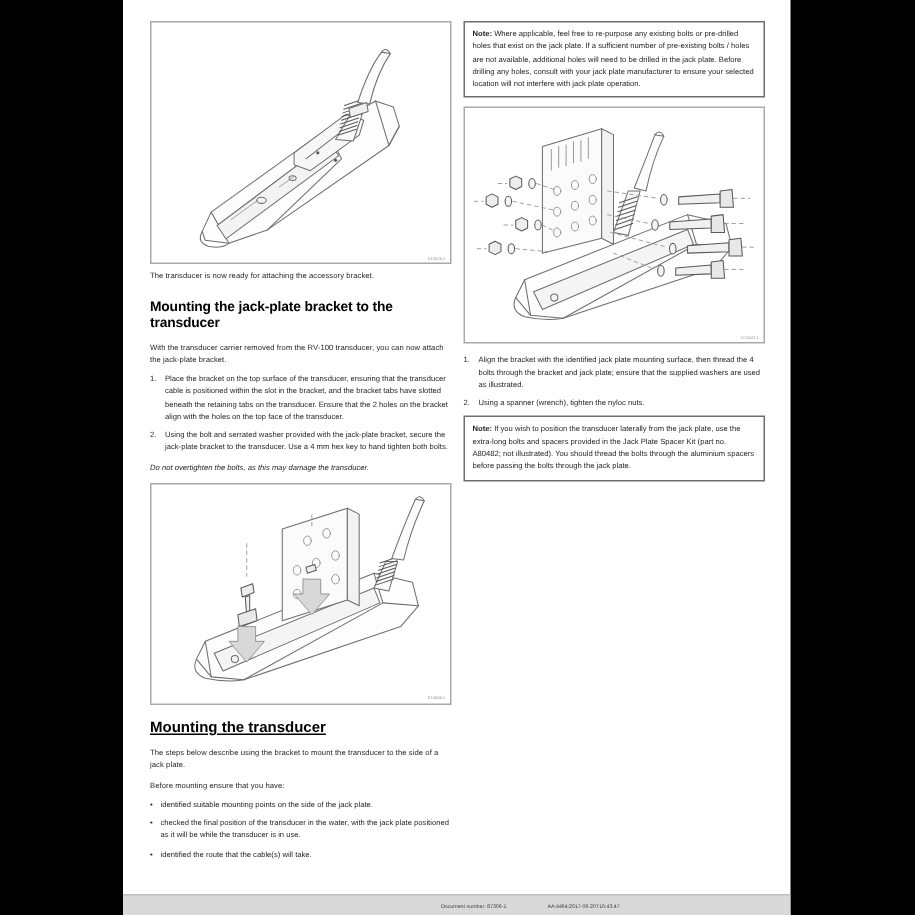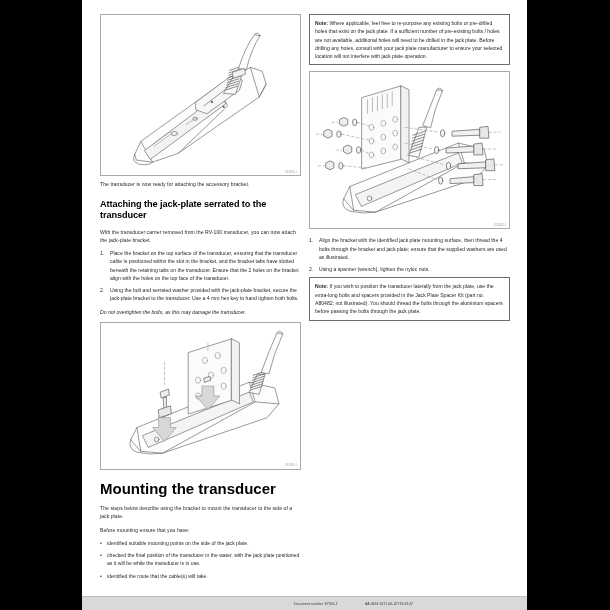--- a/index.html
+++ b/index.html
@@ -45,25 +45,26 @@
   .caption { margin: 4px 0 0 0; }
   h2.heading {
     font-size: 9.2px;
     line-height: 1.22;
     font-weight: bold;
     color: #000000;
     margin: 11px 0 6px 0;
     letter-spacing: -0.01em;
   }
   h2.heading2 {
-    font-size: 15px;
+    font-size: 10px;
     line-height: 1.22;
     font-weight: bold;
     color: #000000;
     margin: 10px 0 6px 0;
+    text-decoration: underline;
   }
   .italic-note {
     font-size: 5.1px;
     line-height: 1.62;
     font-style: italic;
     color: #231f20;
     margin: 5px 0 6px 0;
   }
   ol.numlist { margin: 3px 0 4px 0; padding: 0; list-style: none; }
   ol.numlist > li {
@@ -211,21 +212,21 @@
                 <circle cx="124" cy="93" r="1.1" fill="#58595b" stroke="none"></circle>
 
                 <path d="M160 83 L167 70"></path>
               </g>
             </svg>
             <div class="figid">D13525-1</div>
           </div>
 
           <p class="caption">The transducer is now ready for attaching the accessory bracket.</p>
 
-          <h2 class="heading">Attaching the jack-plate serrated to the transducer</h2>
+          <h2 class="heading">Mounting the jack-plate bracket to the transducer</h2>
 
           <p class="para">With the transducer carrier removed from the RV-100 transducer, you can now attach the jack-plate bracket.</p>
 
           <ol class="numlist">
             <li>
               <span class="num">1.</span>
               <span class="txt">Place the bracket on the top surface of the transducer, ensuring that the transducer cable is positioned within the slot in the bracket, and the bracket tabs have slotted beneath the retaining tabs on the transducer. Ensure that the 2 holes on the bracket align with the holes on the top face of the transducer.</span>
             </li>
             <li>
               <span class="num">2.</span>

